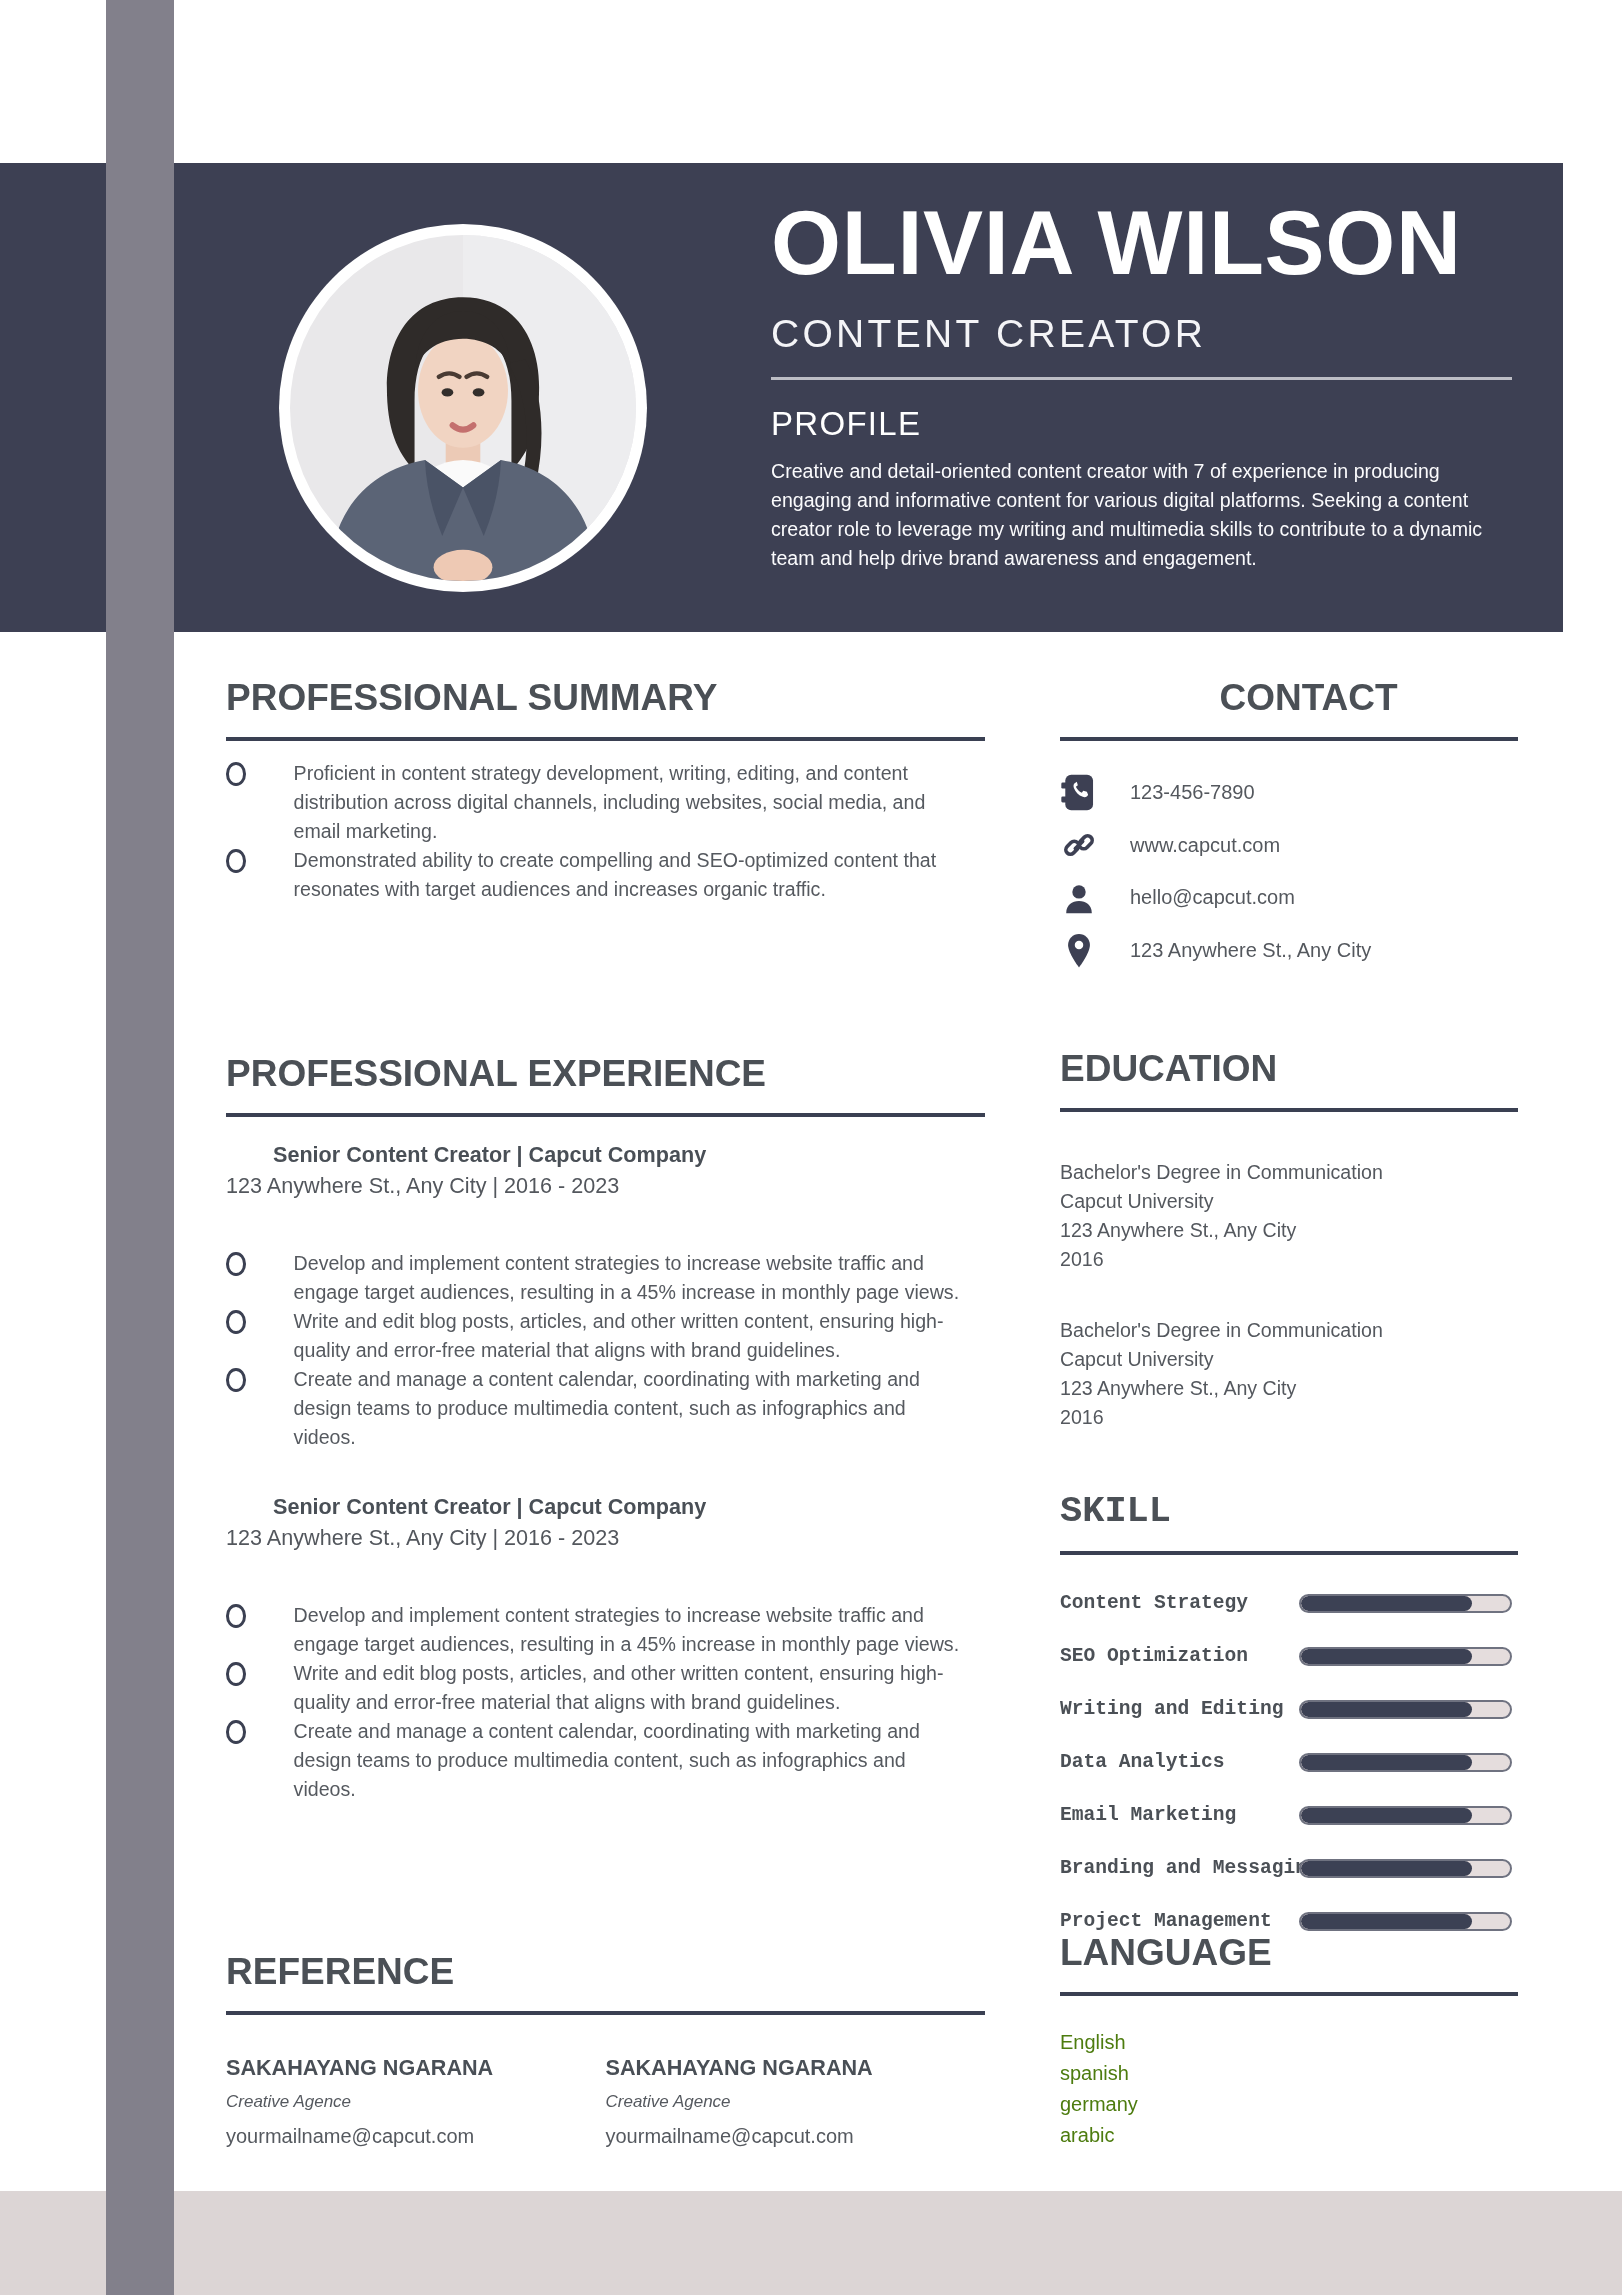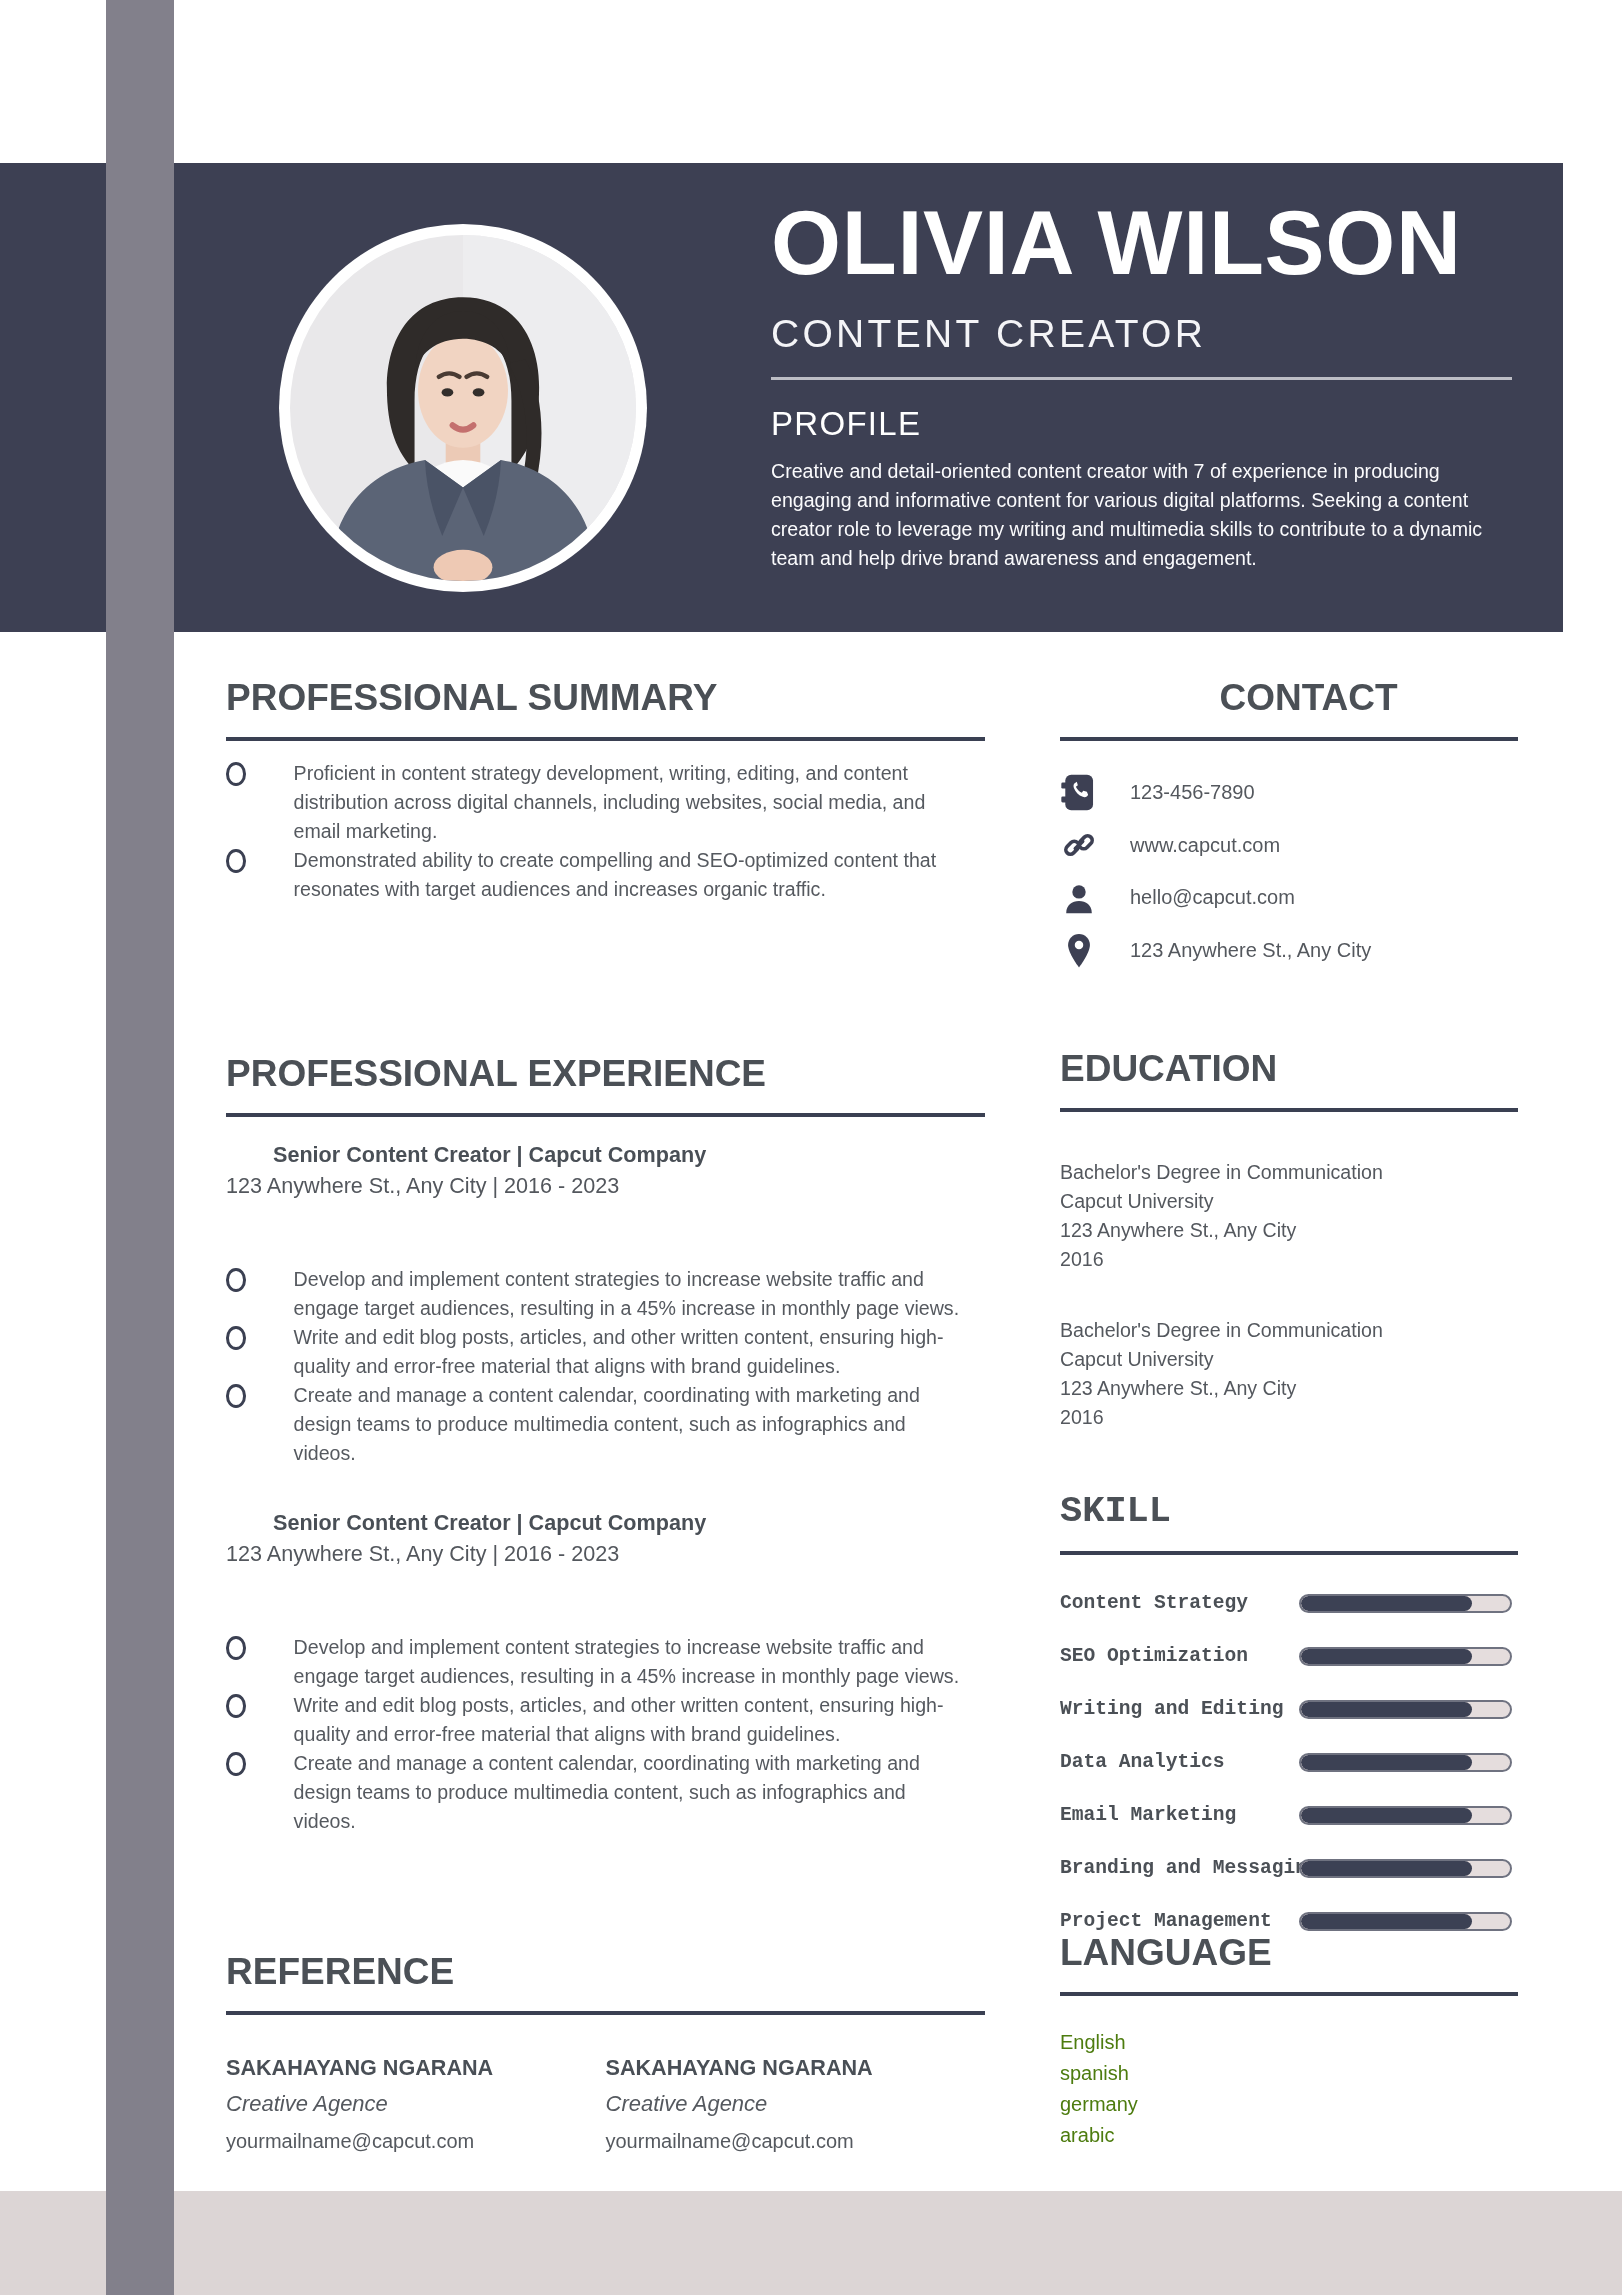--- a/index.html
+++ b/index.html
@@ -42,27 +42,27 @@
   .bitem{display:flex;align-items:flex-start;}
   .ring{flex:none;width:19.6px;height:23.6px;border:3.3px solid #3b4052;border-radius:50%;margin-top:3.3px;
         box-sizing:border-box;background:transparent;}
   .btext{margin-left:48px;width:677px;font-size:19.6px;line-height:29px;color:#55595f;}
 
   
   .job{margin-top:39px;}
   .job-first{margin-top:22px;}
   .job-title{font-size:21.6px;font-weight:700;color:#494f56;line-height:31px;margin-left:47px;}
   .job-meta{font-size:21.6px;color:#53575d;line-height:31px;}
-  .job .blist{margin-top:64px;}
+  .job .blist{margin-top:48px;}
 
   
   .ref-row{display:flex;margin-top:42px;}
   .ref-item{width:417px;}
   .ref-name{font-size:21.6px;font-weight:700;color:#494f56;line-height:1;}
-  .ref-company{font-size:22px;font-style:italic;color:#55595f;margin-top:14.4px;line-height:1;}
+  .ref-company{font-size:17px;font-style:italic;color:#55595f;margin-top:14.4px;line-height:1;}
   .ref-email{font-size:20px;color:#55595f;margin-top:15.7px;line-height:1;}
 
   
   .contact-list{margin-top:31px;}
   .contact-row{display:flex;align-items:center;height:41px;margin-bottom:11.8px;}
   .cicon{flex:none;width:37px;height:41px;display:flex;align-items:center;justify-content:center;}
   .ctext{margin-left:33px;font-size:20px;color:#54585e;white-space:nowrap;}
 
   
   .edu-item{margin-top:42px;font-size:19.6px;line-height:29px;color:#54585e;}

